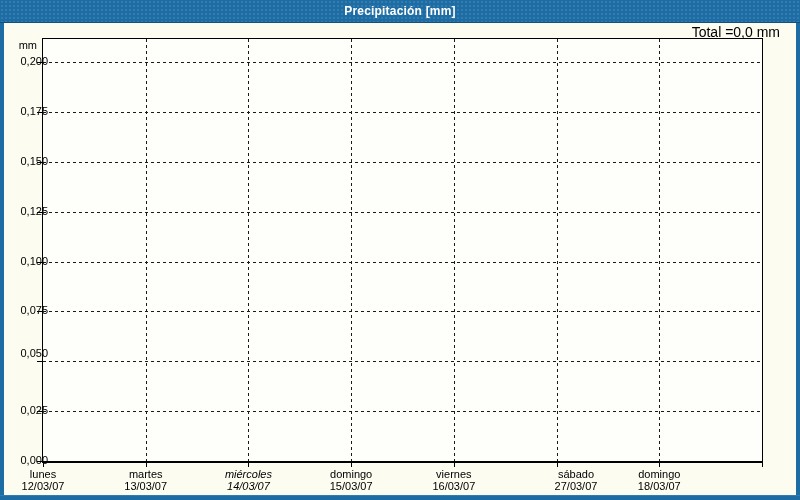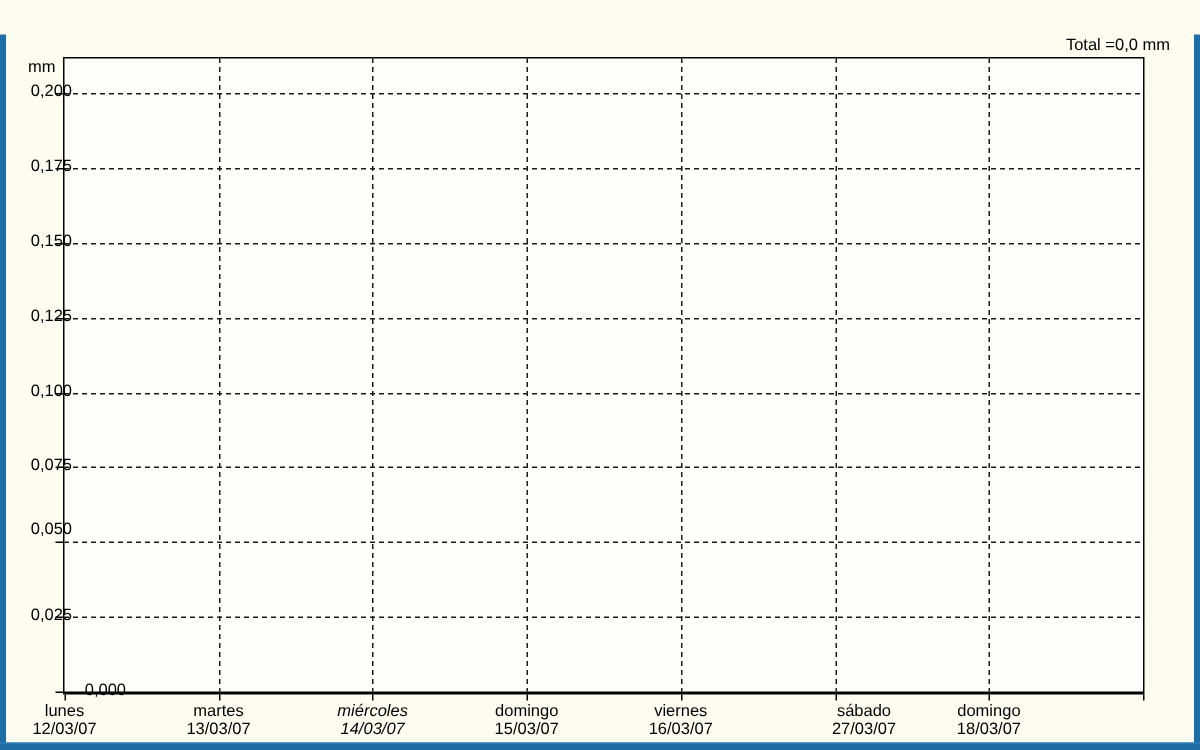--- a/index.html
+++ b/index.html
@@ -20,21 +20,21 @@
   }
   .titlebar .title{
     display:inline-block;line-height:22px;color:#ffffff;
     font-size:12px;font-weight:bold;letter-spacing:0.2px;
   }
   .edge{position:absolute;background:#1e6ca4;}
   .edge.left{left:0;top:23px;bottom:0;width:4px;}
   .edge.right{right:0;top:23px;bottom:0;width:4px;}
   .edge.bottom{left:0;right:0;bottom:0;height:5px;border-top:1px solid #2f7cb2;box-sizing:border-box;}
   .total{
-    position:absolute;top:24px;right:20px;font-size:11px;white-space:nowrap;
+    position:absolute;top:24px;right:20px;font-size:14px;white-space:nowrap;
   }
   .unit{
     position:absolute;top:39px;left:0;width:37px;text-align:right;font-size:11px;
   }
   .plot{
     position:absolute;left:42px;top:38px;width:719px;height:422px;
     background:#fefefa;
     border:1px solid #000;border-bottom-width:2px;
   }
   .hgrid{
@@ -51,20 +51,23 @@
   .xlab{
     position:absolute;top:469px;transform:translateX(-50%);
     text-align:center;font-size:11px;line-height:11.5px;white-space:nowrap;
   }
 </style>
 </head>
 <body>
 
 <div class="screen" id="screen">
 
+  <div class="titlebar">
+    <span class="title">Precipitación [mm]</span>
+  </div>
 
   <div class="edge left"></div>
   <div class="edge right"></div>
   <div class="edge bottom"></div>
 
   <div class="total">Total =0,0 mm</div>
 
   <div class="unit">mm</div>
 
   <div class="plot" id="plot-area">
@@ -78,21 +81,21 @@
       <div class="hgrid" style="top: 23px;"></div>
       <div class="vgrid" style="left: 102.714px;"></div>
       <div class="vgrid" style="left: 205.429px;"></div>
       <div class="vgrid" style="left: 308.143px;"></div>
       <div class="vgrid" style="left: 410.857px;"></div>
       <div class="vgrid" style="left: 513.571px;"></div>
       <div class="vgrid" style="left: 616.286px;"></div>
     </div>
 
 <div class="ytick" style="top: 461px;"></div>
-    <div class="ylab" style="top: 454px; padding-left: 36px;">0,000</div>
+    <div class="ylab" style="top: 454px;">0,000</div>
     <div class="ytick" style="top: 411.125px;"></div>
     <div class="ylab" style="top: 404.125px;">0,025</div>
     <div class="ytick" style="top: 361.25px;"></div>
     <div class="ylab" style="top: 347px;">0,050</div>
     <div class="ytick" style="top: 311.375px;"></div>
     <div class="ylab" style="top: 304.375px;">0,075</div>
     <div class="ytick" style="top: 261.5px;"></div>
     <div class="ylab" style="top: 254.5px;">0,100</div>
     <div class="ytick" style="top: 211.625px;"></div>
     <div class="ylab" style="top: 204.625px;">0,125</div>

